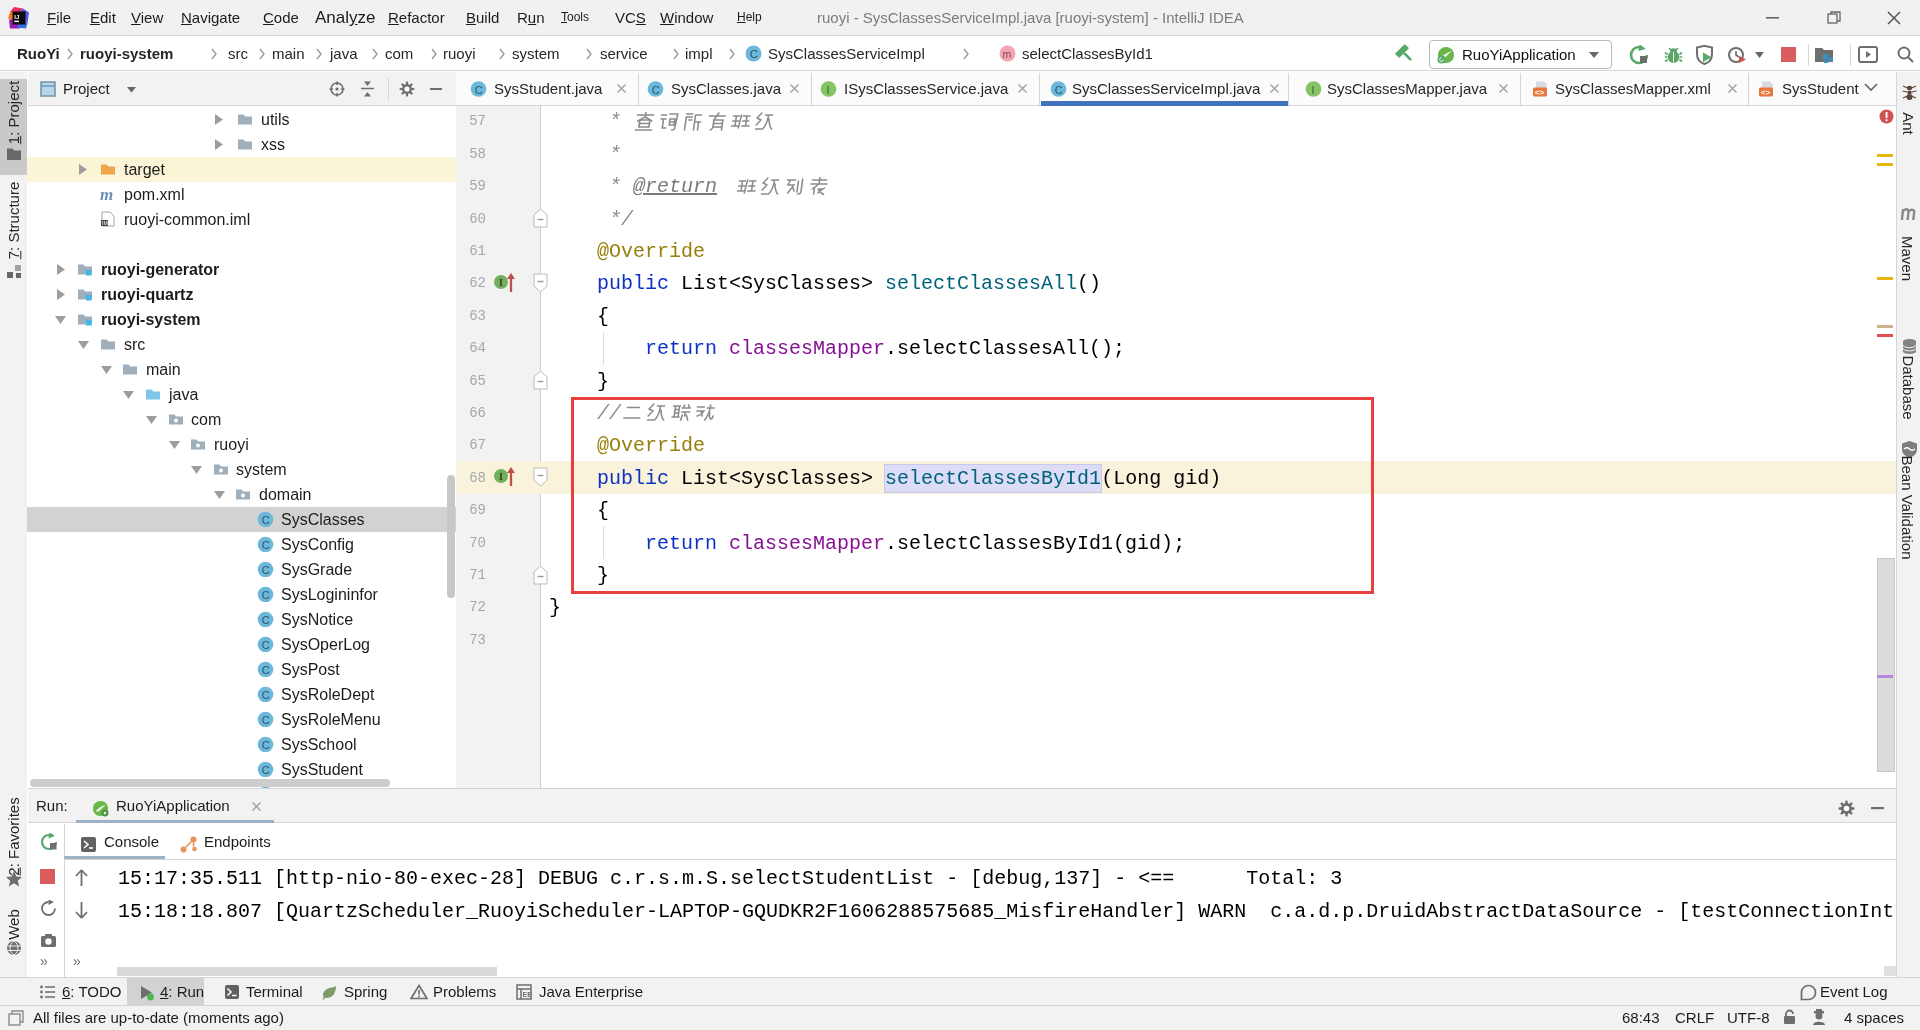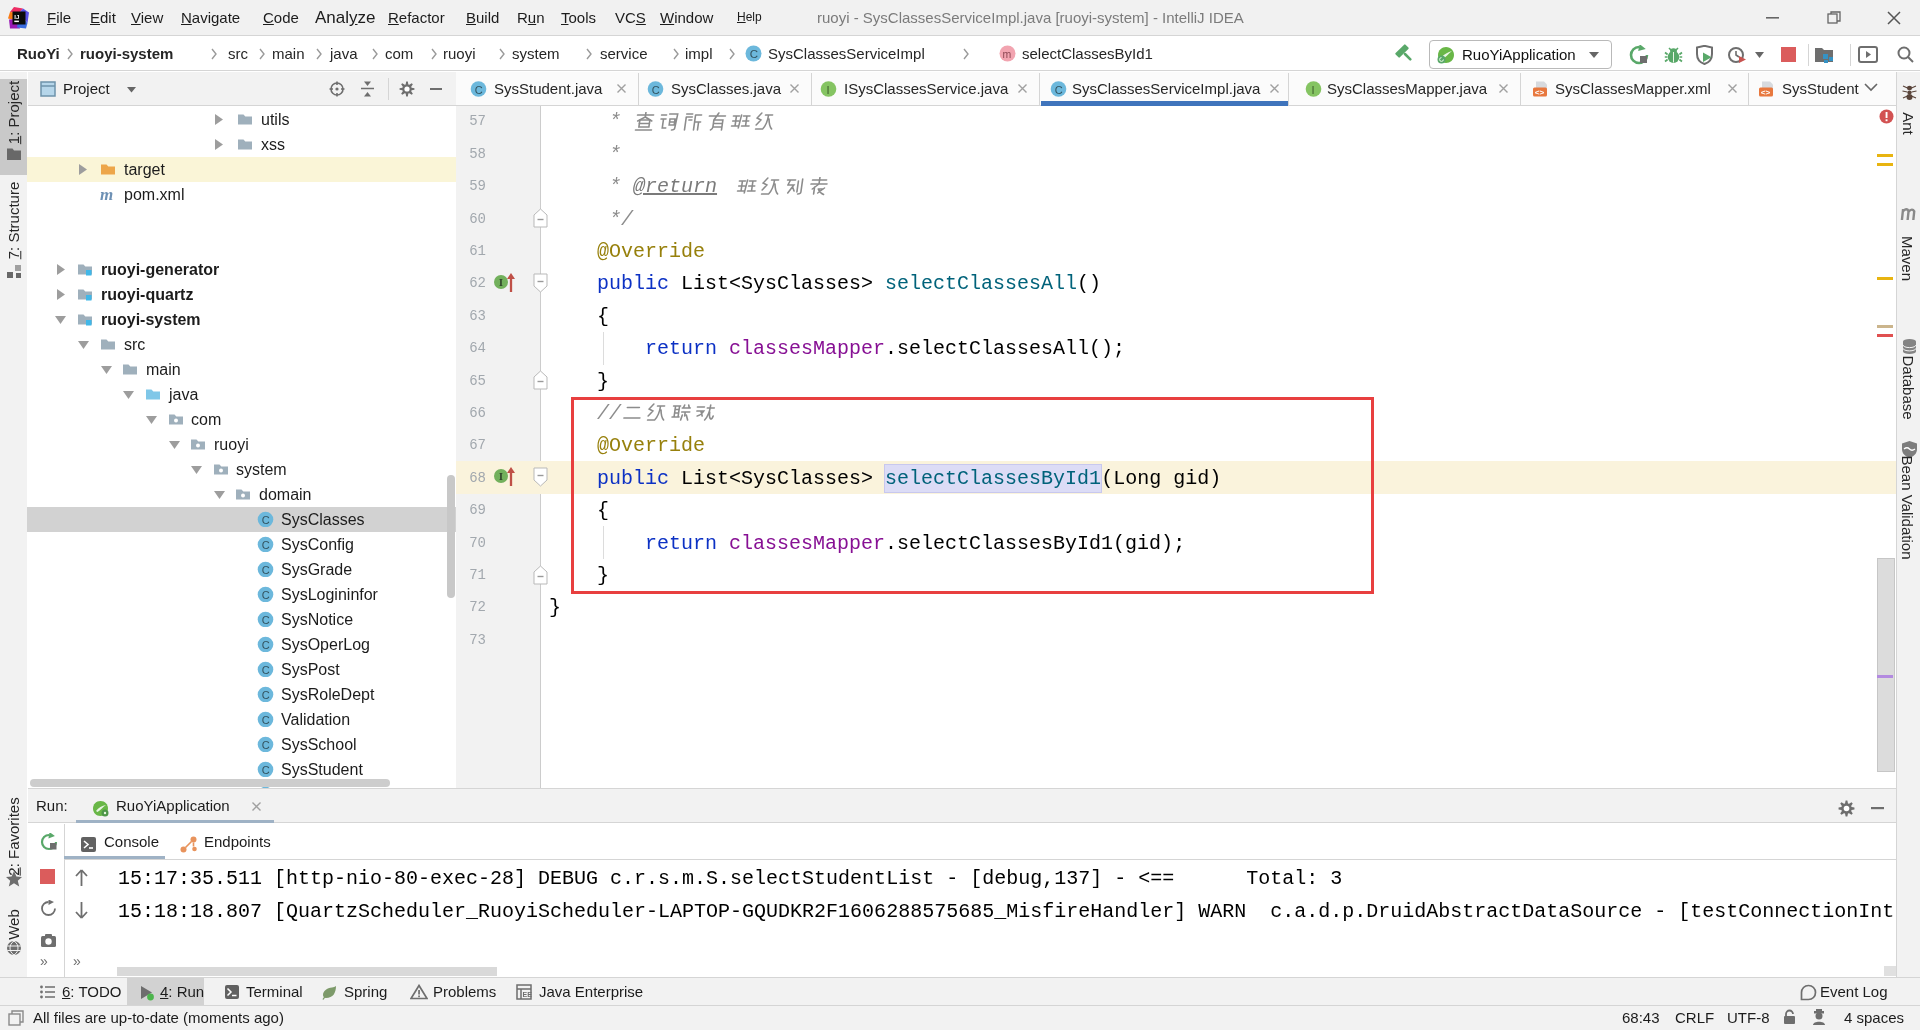--- a/index.html
+++ b/index.html
@@ -40,21 +40,21 @@
   </svg>
 <div class="abs" style="left:47px;top:0;height:35px;line-height:35px;font-size:15px"><u>F</u>ile</div>
 <div class="abs" style="left:90px;top:0;height:35px;line-height:35px;font-size:15px"><u>E</u>dit</div>
 <div class="abs" style="left:131px;top:0;height:35px;line-height:35px;font-size:15px"><u>V</u>iew</div>
 <div class="abs" style="left:181px;top:0;height:35px;line-height:35px;font-size:15px"><u>N</u>avigate</div>
 <div class="abs" style="left:263px;top:0;height:35px;line-height:35px;font-size:15px"><u>C</u>ode</div>
 <div class="abs" style="left:315px;top:0;height:35px;line-height:35px;font-size:17px">Anal<u>y</u>ze</div>
 <div class="abs" style="left:388px;top:0;height:35px;line-height:35px;font-size:15px"><u>R</u>efactor</div>
 <div class="abs" style="left:466px;top:0;height:35px;line-height:35px;font-size:15px"><u>B</u>uild</div>
 <div class="abs" style="left:517px;top:0;height:35px;line-height:35px;font-size:15px">R<u>u</u>n</div>
-<div class="abs" style="left:561px;top:0;height:35px;line-height:35px;font-size:15px"><u>T</u>ools</div>
+<div class="abs" style="left:561px;top:0;height:35px;line-height:35px;font-size:12px"><u>T</u>ools</div>
 <div class="abs" style="left:615px;top:0;height:35px;line-height:35px;font-size:15px">VC<u>S</u></div>
 <div class="abs" style="left:660px;top:0;height:35px;line-height:35px;font-size:15px"><u>W</u>indow</div>
 <div class="abs" style="left:737px;top:0;height:35px;line-height:35px;font-size:12px"><u>H</u>elp</div>
 <div class="abs" style="left:817px;top:0;height:35px;line-height:35px;font-size:15px;color:#7b7b7b">ruoyi - SysClassesServiceImpl.java [ruoyi-system] - IntelliJ IDEA</div>
 <svg class="ic" style="left:1764px;top:16px" width="20" height="4" viewBox="0 0 20 4">
     <rect x="2" y="1" width="13" height="1.6" fill="#666"></rect>
   </svg>
 <svg class="ic" style="left:1826px;top:10px" width="16" height="16" viewBox="0 0 16 16">
     <rect x="2" y="4" width="9" height="9" fill="none" stroke="#666" stroke-width="1.3"></rect>
     <path d="M5 4 V2 h9 v9 h-3" fill="none" stroke="#666" stroke-width="1.3"></path>
@@ -290,20 +290,28 @@
         <path d="M1 3.5 h5.5 l1.8 2 h6.7 v8 h-14 z" fill="#eda64a"></path>
       </svg>
       <span class="abs" style="left:97px;color:#1c1c1c">target</span>
     </div>
 <div class="row" style="left:0;width:429px;top:75px;">
       <svg class="ic" style="left:73px;top:4px" width="17" height="16" viewBox="0 0 17 16">
         <text x="0" y="14" font-size="17" font-weight="bold" fill="#6d90b4" font-family="Liberation Serif" font-style="italic">m</text>
       </svg>
       <span class="abs" style="left:97px;color:#1c1c1c">pom.xml</span>
     </div>
+<div class="row" style="left:0;width:429px;top:100px;">
+      <svg class="ic" style="left:73px;top:4px" width="17" height="16" viewBox="0 0 17 16">
+        <path d="M2 1 h8 l4 4 v10 h-12 z" fill="#fff" stroke="#9aa6ae" stroke-width="1"></path>
+        <rect x="1" y="9" width="7" height="6" fill="#40454a"></rect>
+        <text x="2" y="14" font-size="5" fill="#fff" font-family="Liberation Sans">IML</text>
+      </svg>
+      <span class="abs" style="left:97px;color:#1c1c1c">ruoyi-common.iml</span>
+    </div>
 <div class="row" style="left:0;width:429px;top:150px;">
       <svg class="ic" style="left:27px;top:6px" width="13" height="13" viewBox="0 0 13 13">
         <polygon points="3,1 11,6.5 3,12" fill="#9d9d9d"></polygon>
       </svg>
       <svg class="ic" style="left:50px;top:4px" width="17" height="16" viewBox="0 0 17 16">
         <path d="M1 3.5 h5.5 l1.8 2 h6.7 v8 h-14 z" fill="#9fb0bc"></path>
         <rect x="9" y="9" width="5.5" height="5.5" fill="#41b7e8"></rect>
       </svg>
       <span class="abs" style="left:74px;font-weight:bold;color:#1c1c1c">ruoyi-generator</span>
     </div>
@@ -448,21 +456,21 @@
         <circle cx="8.5" cy="8.5" r="7.8" fill="#6cb8dc"></circle>
         <text x="4.8" y="13" font-size="11" fill="#33535f" font-family="Liberation Sans">C</text>
       </svg>
       <span class="abs" style="left:254px;color:#1c1c1c">SysRoleDept</span>
     </div>
 <div class="row" style="left:0;width:429px;top:600px;">
       <svg class="ic" style="left:230px;top:4px" width="17" height="16" viewBox="0 0 17 16">
         <circle cx="8.5" cy="8.5" r="7.8" fill="#6cb8dc"></circle>
         <text x="4.8" y="13" font-size="11" fill="#33535f" font-family="Liberation Sans">C</text>
       </svg>
-      <span class="abs" style="left:254px;color:#1c1c1c">Validation</span>
+      <span class="abs" style="left:254px;color:#1c1c1c">SysRoleMenu</span>
     </div>
 <div class="row" style="left:0;width:429px;top:625px;">
       <svg class="ic" style="left:230px;top:4px" width="17" height="16" viewBox="0 0 17 16">
         <circle cx="8.5" cy="8.5" r="7.8" fill="#6cb8dc"></circle>
         <text x="4.8" y="13" font-size="11" fill="#33535f" font-family="Liberation Sans">C</text>
       </svg>
       <span class="abs" style="left:254px;color:#1c1c1c">SysSchool</span>
     </div>
 <div class="row" style="left:0;width:429px;top:650px;">
       <svg class="ic" style="left:230px;top:4px" width="17" height="16" viewBox="0 0 17 16">

